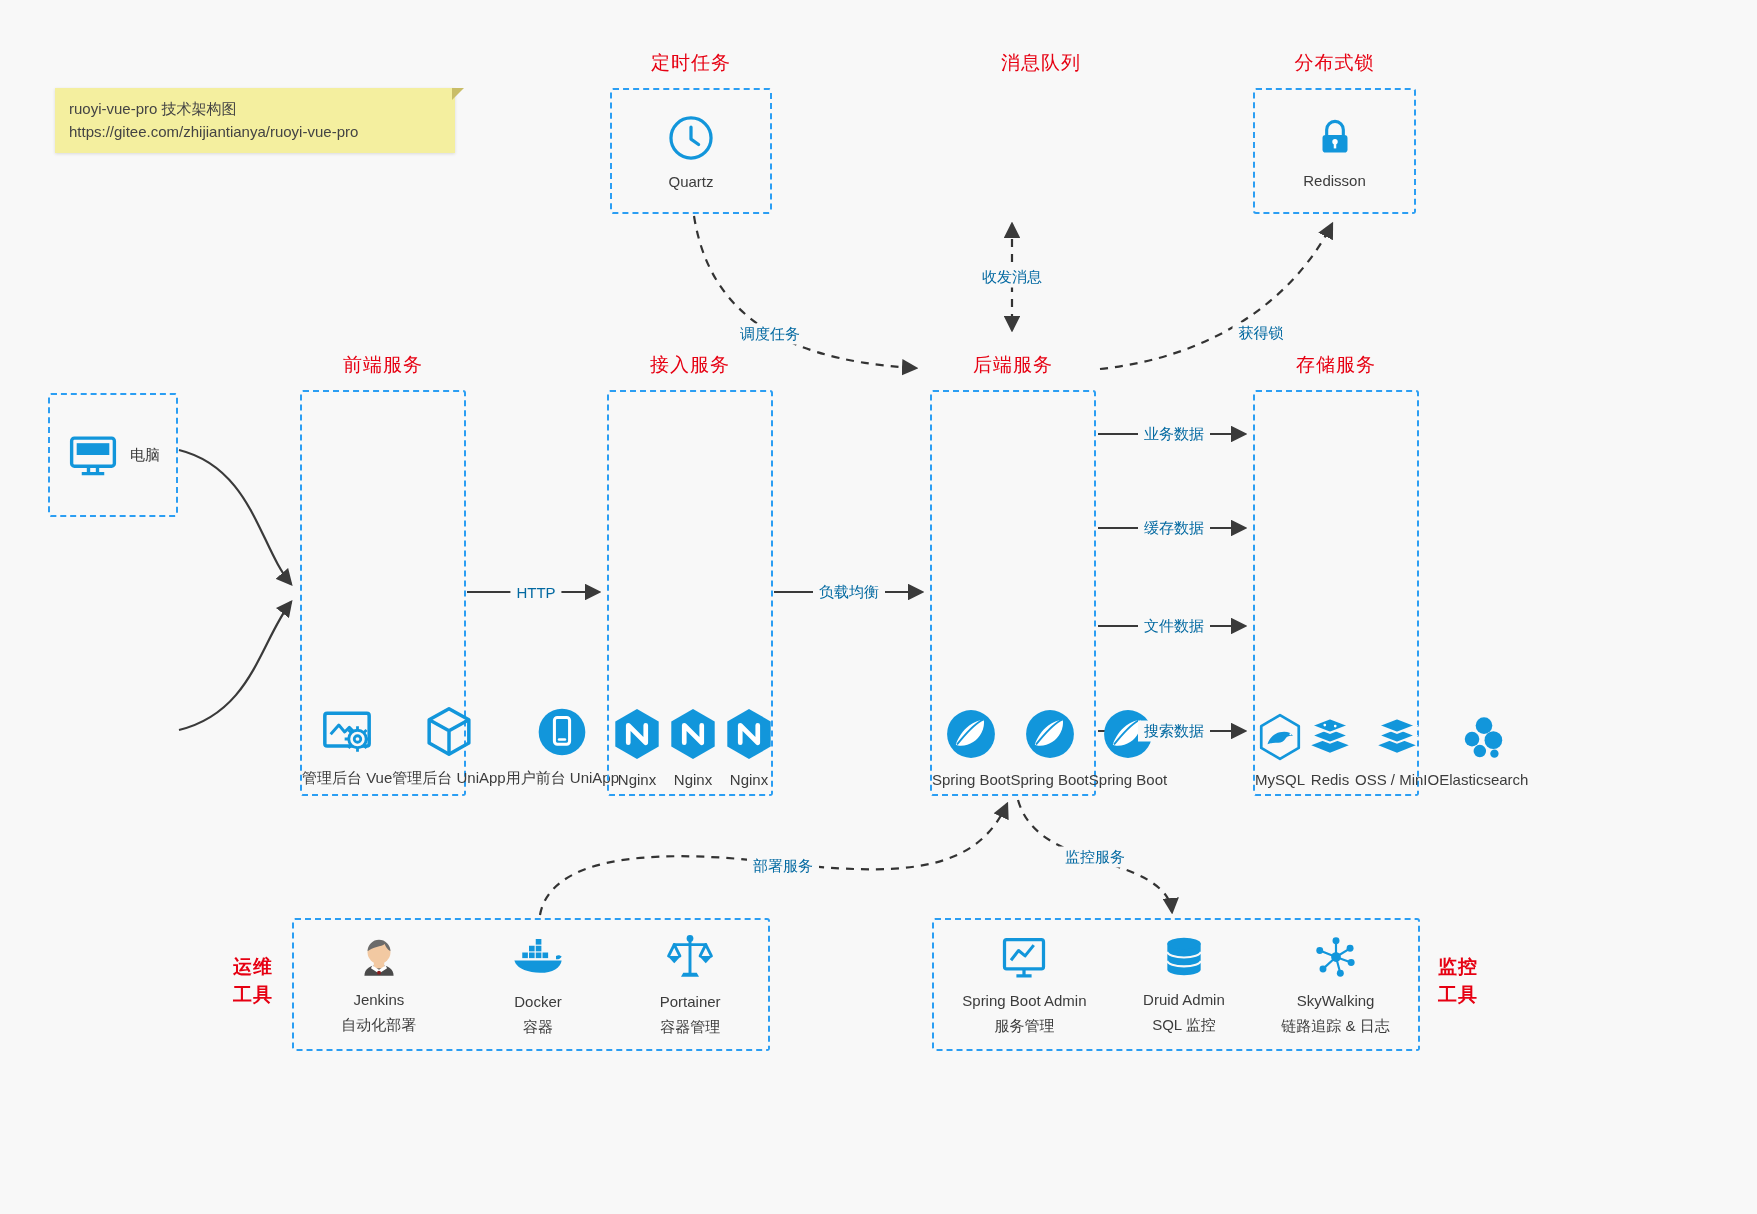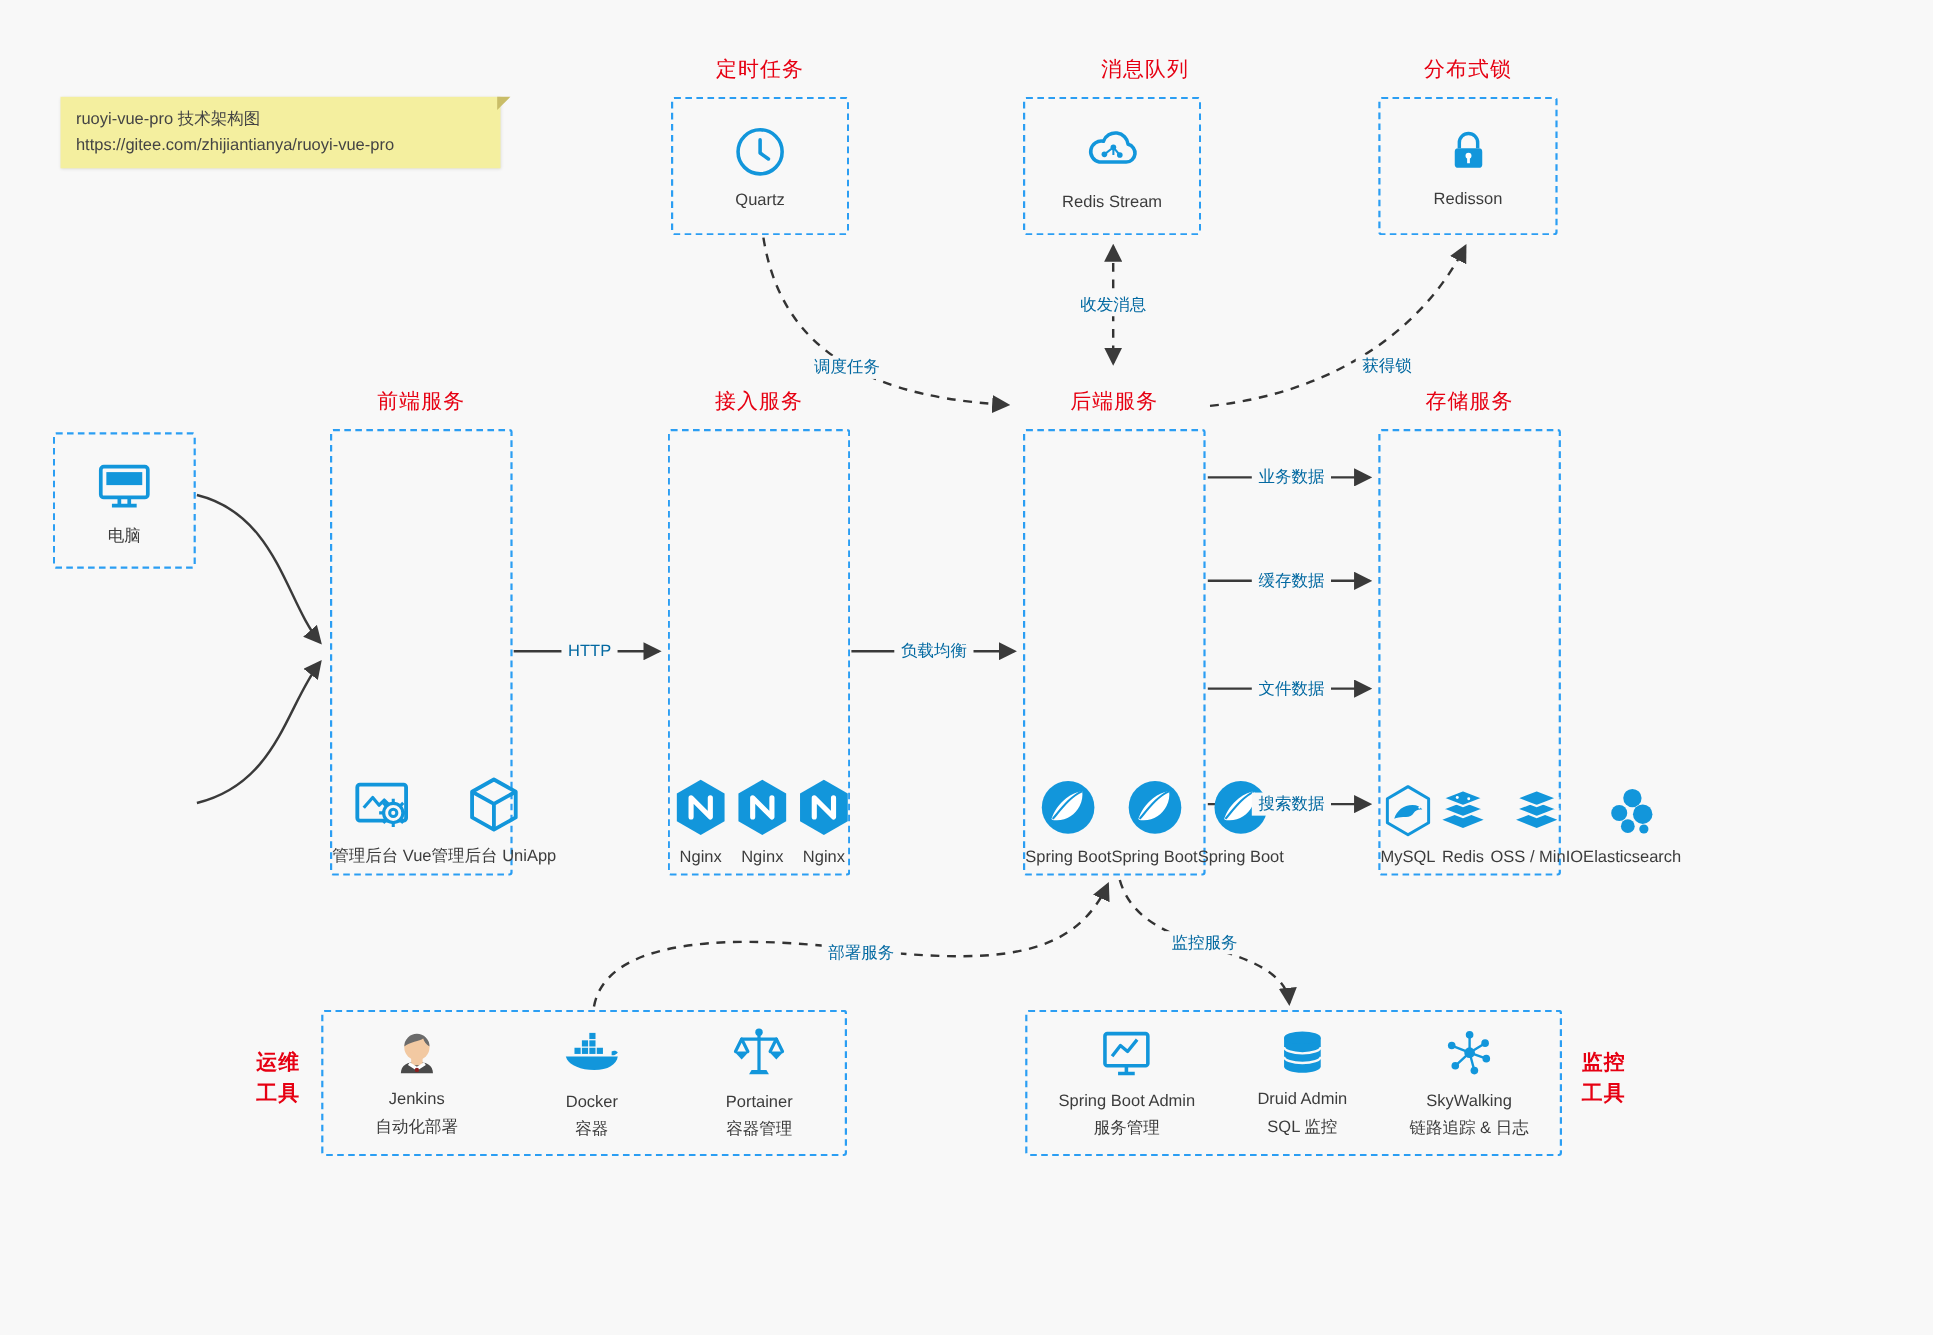--- a/index.html
+++ b/index.html
@@ -5,21 +5,21 @@
   :root{
     --bg:#f8f8f8; --blue:#2b9ef3; --icon:#1296db; --red:#e60012; --ink:#3c3c3c;
   }
   *{margin:0;padding:0;box-sizing:border-box}
   body{background:#fff}
   .canvas{position:relative;width:1757px;height:1214px;background:var(--bg);
           font-family:"Liberation Sans","DejaVu Sans",sans-serif;overflow:hidden}
   .wires{position:absolute;left:0;top:0;pointer-events:none}
   .dashed-box{position:absolute;border:2px dashed var(--blue);border-radius:3px;display:flex}
   .top-box{flex-direction:column;align-items:center;justify-content:center;gap:9px}
-  .client-box{flex-direction:column;align-items:center;justify-content:center;gap:10px}
+  .client-box{flex-direction:row;align-items:center;justify-content:center;gap:10px}
   .col-box{justify-content:space-around;align-items:flex-end;padding:6px 0}
   .row-box{flex-direction:row;justify-content:space-around;align-items:center}
   .col-title{position:absolute;color:var(--red);font-size:19px;font-weight:normal;text-align:center;letter-spacing:1px}
   .side-title{position:absolute;color:var(--red);font-size:19px;font-weight:bold;text-align:left;line-height:1.45;letter-spacing:1px}
   .item{display:flex;flex-direction:column;align-items:center;gap:9px}
   .icon{display:block;line-height:0}
   .item-label{font-size:15px;color:var(--ink);white-space:nowrap}
   .item-label2{font-size:15px;color:var(--ink);text-align:center;line-height:1.65;white-space:nowrap}
   .edge-label{position:absolute;transform:translate(-50%,-50%);background:var(--bg);
               padding:1px 6px;font-size:15px;color:#0369a1;white-space:nowrap}
@@ -69,32 +69,20 @@
     <span class="icon">
       <svg width="52" height="52" viewBox="0 0 48 48">
         <circle cx="24" cy="24" r="18.5" fill="none" stroke="#1296db" stroke-width="3"></circle>
         <path d="M24 14 V25 L31 30" fill="none" stroke="#1296db" stroke-width="3" stroke-linecap="round" stroke-linejoin="round"></path>
       </svg>
     </span>
     <div class="item-label">Quartz</div>
   </div>
 
   <div class="col-title" style="left:960px;top:50px;width:162px">消息队列</div>
-  <div class="dashed-box top-box" style="left:930px;top:88px;width:162px;height:126px">
-    <span class="icon">
-      <svg width="56" height="56" viewBox="0 0 48 48">
-        <path d="M14 32 h21 a7 7 0 0 0 1.5-13.8 a10 10 0 0 0 -19.3 -2.4 A8 8 0 0 0 14 32 Z" fill="none" stroke="#1296db" stroke-width="2.8" stroke-linejoin="round"></path>
-        <path d="M18 26 L25 20.5 L30 26.5 M25 20.5 V26.5" stroke="#1296db" stroke-width="1.6" fill="none"></path>
-        <circle cx="18" cy="26" r="2.2" fill="#1296db"></circle>
-        <circle cx="25" cy="20.5" r="2.2" fill="#1296db"></circle>
-        <circle cx="30" cy="26.5" r="2.2" fill="#1296db"></circle>
-      </svg>
-    </span>
-    <div class="item-label">Redis Stream</div>
-  </div>
 
   <div class="col-title" style="left:1253px;top:50px;width:163px">分布式锁</div>
   <div class="dashed-box top-box" style="left:1253px;top:88px;width:163px;height:126px">
     <span class="icon">
       <svg width="50" height="50" viewBox="0 0 48 48">
         <path d="M16 21 v-5 a8 8 0 0 1 16 0 v5" fill="none" stroke="#1296db" stroke-width="3"></path>
         <rect x="12" y="21" width="24" height="17" rx="3" fill="#1296db"></rect>
         <circle cx="24" cy="27.5" r="2.6" fill="#fff"></circle>
         <rect x="22.8" y="28.5" width="2.4" height="5.5" fill="#fff"></rect>
       </svg>
@@ -129,20 +117,30 @@
       <div class="item-label">管理后台 Vue</div>
     </div>
     <div class="item">
       <span class="icon">
         <svg width="56" height="56" viewBox="0 0 48 48">
           <path d="M24 4 L41 13.5 V33.5 L24 43 L7 33.5 V13.5 Z" fill="none" stroke="#1296db" stroke-width="3" stroke-linejoin="round"></path>
           <path d="M7 13.5 L24 23 L41 13.5 M24 23 V43" fill="none" stroke="#1296db" stroke-width="3" stroke-linejoin="round"></path>
         </svg>
       </span>
       <div class="item-label">管理后台 UniApp</div>
+    </div>
+    <div class="item">
+      <span class="icon">
+        <svg width="56" height="56" viewBox="0 0 48 48">
+          <circle cx="24" cy="24" r="20" fill="#1296db"></circle>
+          <rect x="17.5" y="11.5" width="13" height="23" rx="2.5" fill="none" stroke="#fff" stroke-width="2.6"></rect>
+          <path d="M21.5 30.5 h5" stroke="#fff" stroke-width="2.2" stroke-linecap="round"></path>
+        </svg>
+      </span>
+      <div class="item-label">用户前台 UniApp</div>
     </div>
   </div>
 
   <div class="col-title" style="left:607px;top:352px;width:166px">接入服务</div>
   <div class="dashed-box col-box" style="left:607px;top:390px;width:166px;height:406px">
     <div class="item">
       <span class="icon">
         <svg width="56" height="56" viewBox="0 0 48 48">
           <path d="M24 2.5 L42.6 13.2 V34.8 L24 45.5 L5.4 34.8 V13.2 Z" fill="#1296db"></path>
           <path d="M16.5 31.5 V16.5 L31.5 31.5 V16.5" fill="none" stroke="#fff" stroke-width="4" stroke-linecap="round" stroke-linejoin="round"></path>

